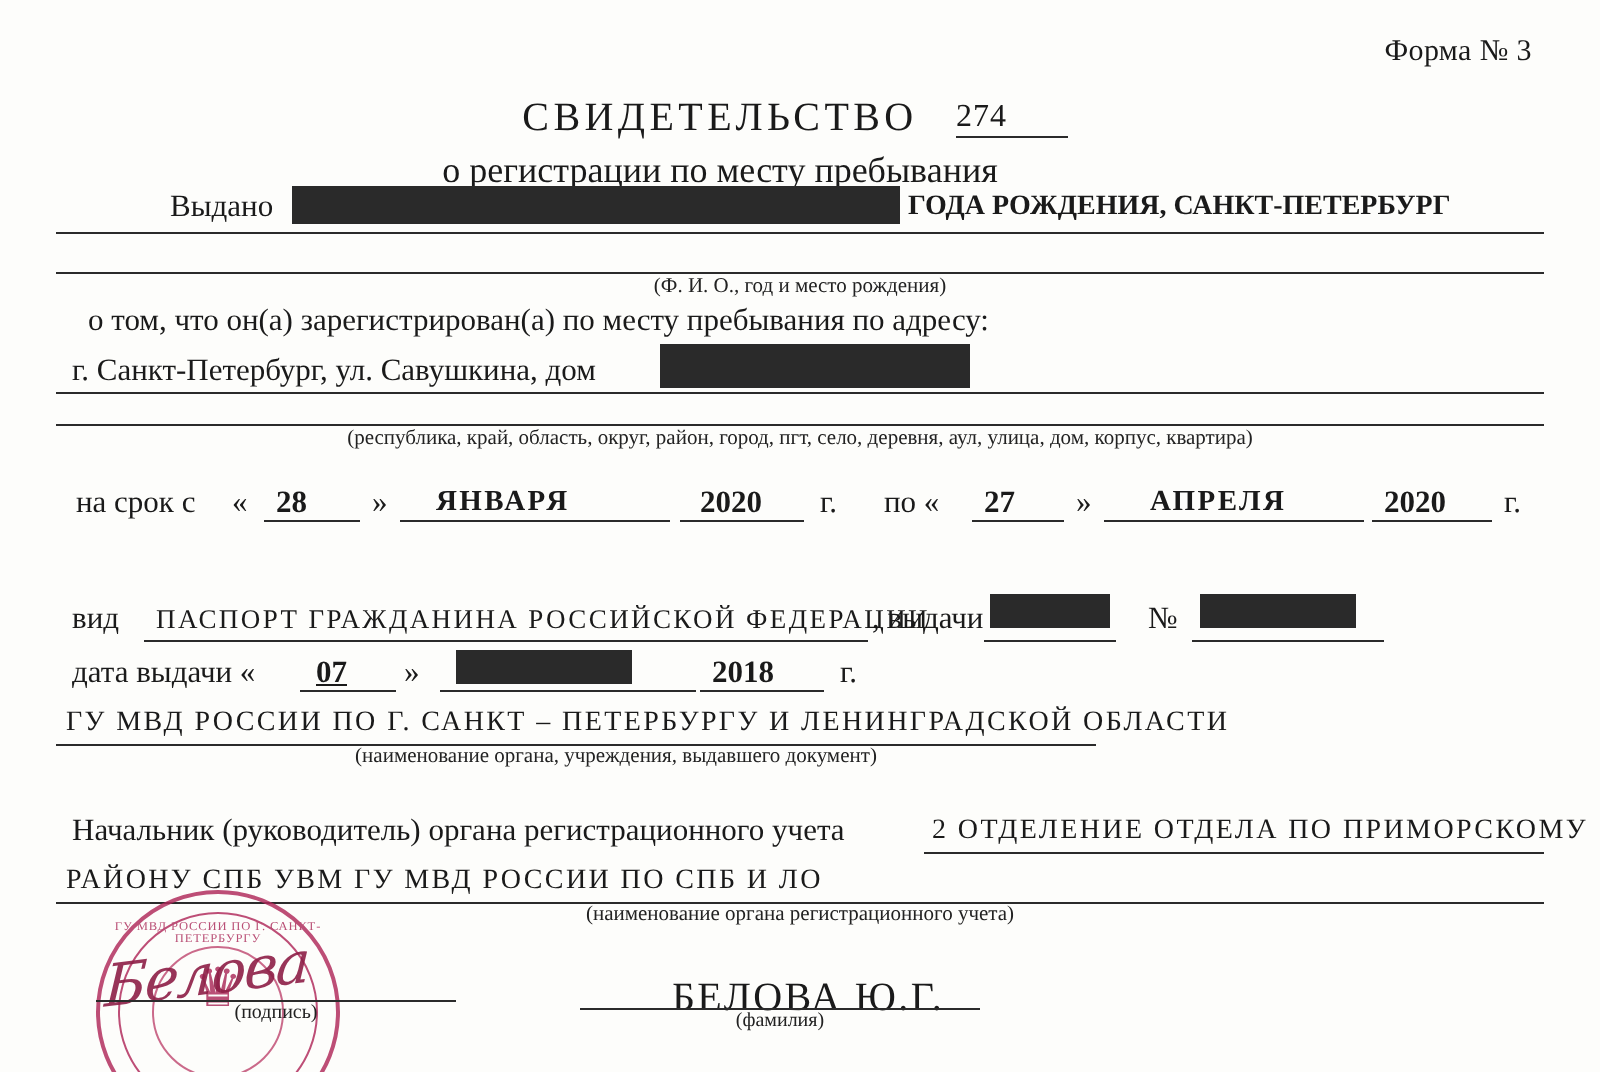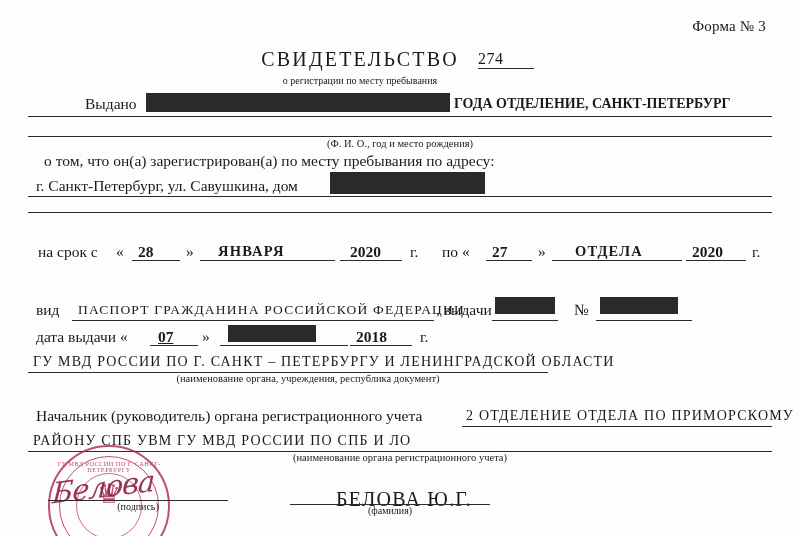--- a/index.html
+++ b/index.html
@@ -48,21 +48,21 @@
     left: 478px;
     font-size: 16px;
     letter-spacing: .5px;
   }
   .subtitle {
     position: absolute;
     top: 75px;
     left: 0;
     width: 800px;
     text-align: center;
-    font-size: 10px;
+    font-size: 18px;
   }
   .subtitle-inner {
     display: inline-block;
     position: relative;
     left: -40px;
   }
 
   .line {
     position: absolute;
     border-bottom: 1px solid #2b2b2b;
@@ -157,49 +157,52 @@
   </div>
   <div class="cert-number">274</div>
   <div class="line" style="left:478px; top:68px; width:56px;"></div>
 
   <div class="subtitle">
     <span class="subtitle-inner">о регистрации по месту пребывания</span>
   </div>
 
   <div class="txt" style="left:85px; top:95px;">Выдано</div>
   <div class="redact" style="left:146px; top:93px; width:304px; height:19px;"></div>
-  <div class="txt bold" style="left:454px; top:96px; font-size:14px;">ГОДА ОТДЕЛЕНИЕ, САНКТ-ПЕТЕРБУРГ</div>
+  <div class="txt bold" style="left:454px; top:96px; font-size:14px;">ГОДА РОЖДЕНИЯ, САНКТ-ПЕТЕРБУРГ</div>
   <div class="line" style="left:28px; top:116px; width:744px;"></div>
   <div class="line" style="left:28px; top:136px; width:744px;"></div>
   <div class="small-caption" style="top:138px;">
     <span class="cap-inner">(Ф. И. О., год и место рождения)</span>
   </div>
 
   <div class="txt" style="left:44px; top:152px;">о том, что он(а) зарегистрирован(а) по месту пребывания по адресу:</div>
 
   <div class="txt" style="left:36px; top:177px;">г. Санкт-Петербург, ул. Савушкина, дом</div>
   <div class="redact" style="left:330px; top:172px; width:155px; height:22px;"></div>
   <div class="line" style="left:28px; top:196px; width:744px;"></div>
   <div class="line" style="left:28px; top:212px; width:744px;"></div>
+  <div class="small-caption" style="top:214px;">
+    <span class="cap-inner">(республика, край, область, округ, район, город, пгт, село, деревня, аул, улица, дом, корпус, квартира)</span>
+  </div>
 
   <div class="txt" style="left:38px; top:243px;">на срок с</div>
   <div class="txt" style="left:116px; top:243px;">«</div>
   <div class="txt bold" style="left:138px; top:243px;">28</div>
   <div class="line" style="left:132px; top:260px; width:48px;"></div>
   <div class="txt" style="left:186px; top:243px;">»</div>
   <div class="txt bold spaced" style="left:218px; top:243px; font-size:14.5px;">ЯНВАРЯ</div>
   <div class="line" style="left:200px; top:260px; width:135px;"></div>
   <div class="txt bold" style="left:350px; top:243px;">2020</div>
   <div class="line" style="left:340px; top:260px; width:62px;"></div>
   <div class="txt" style="left:410px; top:243px;">г.</div>
   <div class="txt" style="left:442px; top:243px;">по «</div>
   <div class="txt bold" style="left:492px; top:243px;">27</div>
   <div class="line" style="left:486px; top:260px; width:46px;"></div>
   <div class="txt" style="left:538px; top:243px;">»</div>
-  <div class="txt bold spaced" style="left:575px; top:243px; font-size:14.5px;">ОТДЕЛА</div>
+  <div class="txt bold spaced" style="left:575px; top:243px; font-size:14.5px;">АПРЕЛЯ</div>
   <div class="line" style="left:552px; top:260px; width:130px;"></div>
   <div class="txt bold" style="left:692px; top:243px;">2020</div>
   <div class="line" style="left:686px; top:260px; width:60px;"></div>
   <div class="txt" style="left:752px; top:243px;">г.</div>
 
 
   <div class="txt" style="left:36px; top:301px;">вид</div>
   <div class="txt spaced" style="left:78px; top:302px; font-size:13.5px;">ПАСПОРТ ГРАЖДАНИНА РОССИЙСКОЙ ФЕДЕРАЦИИ</div>
   <div class="line" style="left:72px; top:320px; width:362px;"></div>
   <div class="txt" style="left:436px; top:301px;">, выдачи</div>
@@ -215,21 +218,21 @@
   <div class="txt" style="left:202px; top:328px;">»</div>
   <div class="redact" style="left:228px; top:325px; width:88px; height:17px;"></div>
   <div class="line" style="left:220px; top:345px; width:128px;"></div>
   <div class="txt bold" style="left:356px; top:328px;">2018</div>
   <div class="line" style="left:350px; top:345px; width:62px;"></div>
   <div class="txt" style="left:420px; top:328px;">г.</div>
 
   <div class="txt spaced" style="left:33px; top:354px; font-size:14px;">ГУ  МВД  РОССИИ  ПО  Г. САНКТ – ПЕТЕРБУРГУ  И  ЛЕНИНГРАДСКОЙ ОБЛАСТИ</div>
   <div class="line" style="left:28px; top:372px; width:520px;"></div>
   <div class="small-caption" style="top:373px; width:560px; left:28px;">
-    <span class="cap-inner">(наименование органа, учреждения, республика документ)</span>
+    <span class="cap-inner">(наименование органа, учреждения, выдавшего документ)</span>
   </div>
 
   <div class="txt" style="left:36px; top:407px;">Начальник (руководитель) органа регистрационного учета</div>
   <div class="txt spaced" style="left:466px; top:408px; font-size:14px;">2 ОТДЕЛЕНИЕ ОТДЕЛА  ПО ПРИМОРСКОМУ</div>
   <div class="line" style="left:462px; top:426px; width:310px;"></div>
   <div class="txt spaced" style="left:33px; top:433px; font-size:14px;">РАЙОНУ СПБ УВМ  ГУ  МВД  РОССИИ  ПО  СПБ  И  ЛО</div>
   <div class="line" style="left:28px; top:451px; width:744px;"></div>
   <div class="small-caption" style="top:452px;">
     <span class="cap-inner">(наименование органа регистрационного учета)</span>
   </div>

